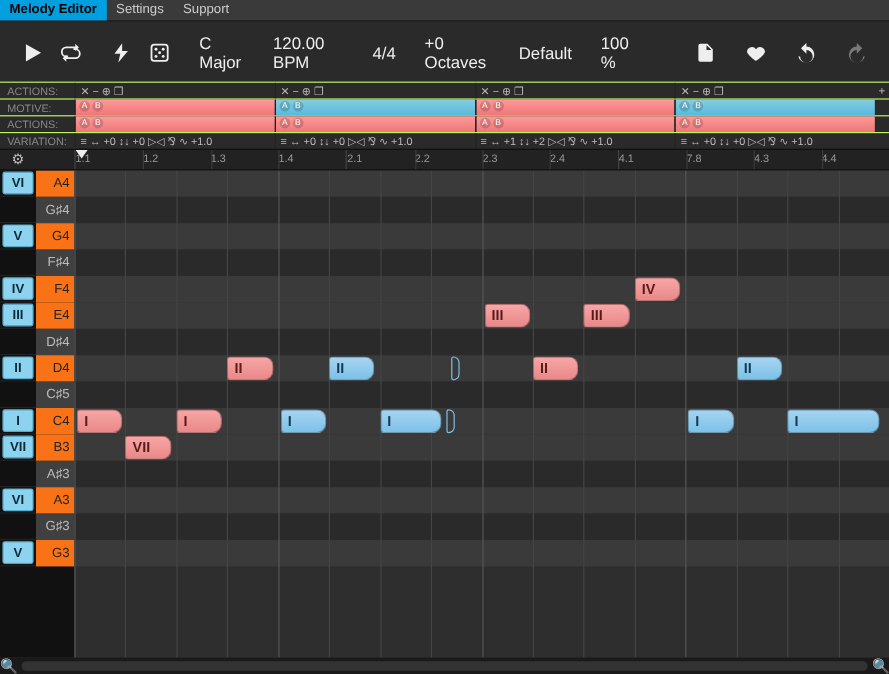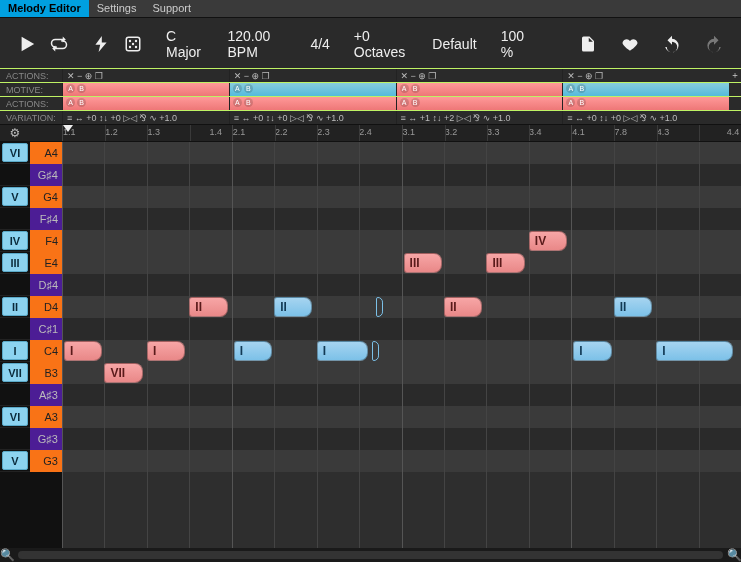--- a/index.html
+++ b/index.html
@@ -57,21 +57,21 @@
 
   
   .main { flex:1; display:flex; overflow:hidden; position:relative;}
   .piano-col { width:62px; background:#111; display:flex; flex-direction:column;}
   .prow { height:22px; display:flex; align-items:center; border-bottom:1px solid #222;}
   .degree { width:26px; height:19px; margin:1px 2px; border-radius:2px; font-weight:bold; font-size:11px; display:flex; align-items:center; justify-content:center;}
   .degree.on { background:#8cd3f0; color:#0a2a3a; border:1px solid #5aa9c8;}
   .degree.off { background:transparent; color:transparent;}
   .keyname { flex:1; padding-right:4px; text-align:right; font-size:11px; }
   .keyname.white { background:#f97316; color:#222;}
-  .keyname.black { background:#4c1d95; color:#bbb;}
+  .keyname.black { background:#404040; color:#bbb;}
   .prow .keyname { height:22px; line-height:22px; }
 
   .grid { flex:1; position:relative; background:#2e2e2e;}
   .gridlines { position:absolute; inset:0; }
   .row-bg { position:absolute; left:0; right:0; height:22px;}
   .row-bg.white { background:#3a3a3a;}
   .row-bg.black { background:#2a2a2a;}
   .col-line { position:absolute; top:0; bottom:0; width:1px; background:#444;}
   .col-line.bar { background:#555; width:1px;}
   .notes { position:absolute; inset:0;}
@@ -252,48 +252,39 @@
       <span class="tb-icon" style="color:#bbb;">⚙</span>
     </div>
     <div class="ruler" id="ruler">
       <div class="playhead"></div>
     <div class="bar">
           <span class="sub" style="left: 0%;">1.1</span>
           <span class="sub" style="left: 25%;">1.2</span>
           <div style="position: absolute; top: 0px; bottom: 0px; left: 25%; width: 1px; background: rgb(58, 58, 58);"></div>
           <span class="sub" style="left: 50%;">1.3</span>
           <div style="position: absolute; top: 0px; bottom: 0px; left: 50%; width: 1px; background: rgb(58, 58, 58);"></div>
-          <span class="sub" style="left: 75%; margin-left: 20px;">1.4</span>
+          <span class="sub" style="left: 75%;">1.4</span>
           <div style="position: absolute; top: 0px; bottom: 0px; left: 75%; width: 1px; background: rgb(58, 58, 58);"></div>
         </div>
         <div class="bar">
           <span class="sub" style="left: 0%;">2.1</span>
           <span class="sub" style="left: 25%;">2.2</span>
           <div style="position: absolute; top: 0px; bottom: 0px; left: 25%; width: 1px; background: rgb(58, 58, 58);"></div>
           <span class="sub" style="left: 50%;">2.3</span>
           <div style="position: absolute; top: 0px; bottom: 0px; left: 50%; width: 1px; background: rgb(58, 58, 58);"></div>
           <span class="sub" style="left: 75%;">2.4</span>
           <div style="position: absolute; top: 0px; bottom: 0px; left: 75%; width: 1px; background: rgb(58, 58, 58);"></div>
         </div>
         <div class="bar">
-          <span class="sub" style="left: 0%;">3.1</span>
-          <span class="sub" style="left: 25%;">3.2</span>
-          <div style="position: absolute; top: 0px; bottom: 0px; left: 25%; width: 1px; background: rgb(58, 58, 58);"></div>
-          <span class="sub" style="left: 50%;">3.3</span>
-          <div style="position: absolute; top: 0px; bottom: 0px; left: 50%; width: 1px; background: rgb(58, 58, 58);"></div>
-          <span class="sub" style="left: 75%;">3.4</span>
-          <div style="position: absolute; top: 0px; bottom: 0px; left: 75%; width: 1px; background: rgb(58, 58, 58);"></div>
-        </div>
-        <div class="bar">
           <span class="sub" style="left: 0%;">4.1</span>
           <span class="sub" style="left: 25%;">7.8</span>
           <div style="position: absolute; top: 0px; bottom: 0px; left: 25%; width: 1px; background: rgb(58, 58, 58);"></div>
           <span class="sub" style="left: 50%;">4.3</span>
           <div style="position: absolute; top: 0px; bottom: 0px; left: 50%; width: 1px; background: rgb(58, 58, 58);"></div>
-          <span class="sub" style="left: 75%; padding-left: 28px;">4.4</span>
+          <span class="sub" style="left: 75%;">4.4</span>
           <div style="position: absolute; top: 0px; bottom: 0px; left: 75%; width: 1px; background: rgb(58, 58, 58);"></div>
         </div>
       </div>
   </div>
 
   <div class="main">
     <div class="piano-col" id="piano">
         <div class="prow">
           <div class="degree on">VI</div>
           <div class="keyname white">A4</div>
@@ -321,21 +312,21 @@
         <div class="prow">
           <div class="degree off"></div>
           <div class="keyname black">D♯4</div>
         </div>
         <div class="prow">
           <div class="degree on">II</div>
           <div class="keyname white">D4</div>
         </div>
         <div class="prow">
           <div class="degree off"></div>
-          <div class="keyname black">C♯1</div>
+          <div class="keyname black">C♯5</div>
         </div>
         <div class="prow">
           <div class="degree on">I</div>
           <div class="keyname white">C4</div>
         </div>
         <div class="prow">
           <div class="degree on">VII</div>
           <div class="keyname white">B3</div>
         </div>
         <div class="prow">

